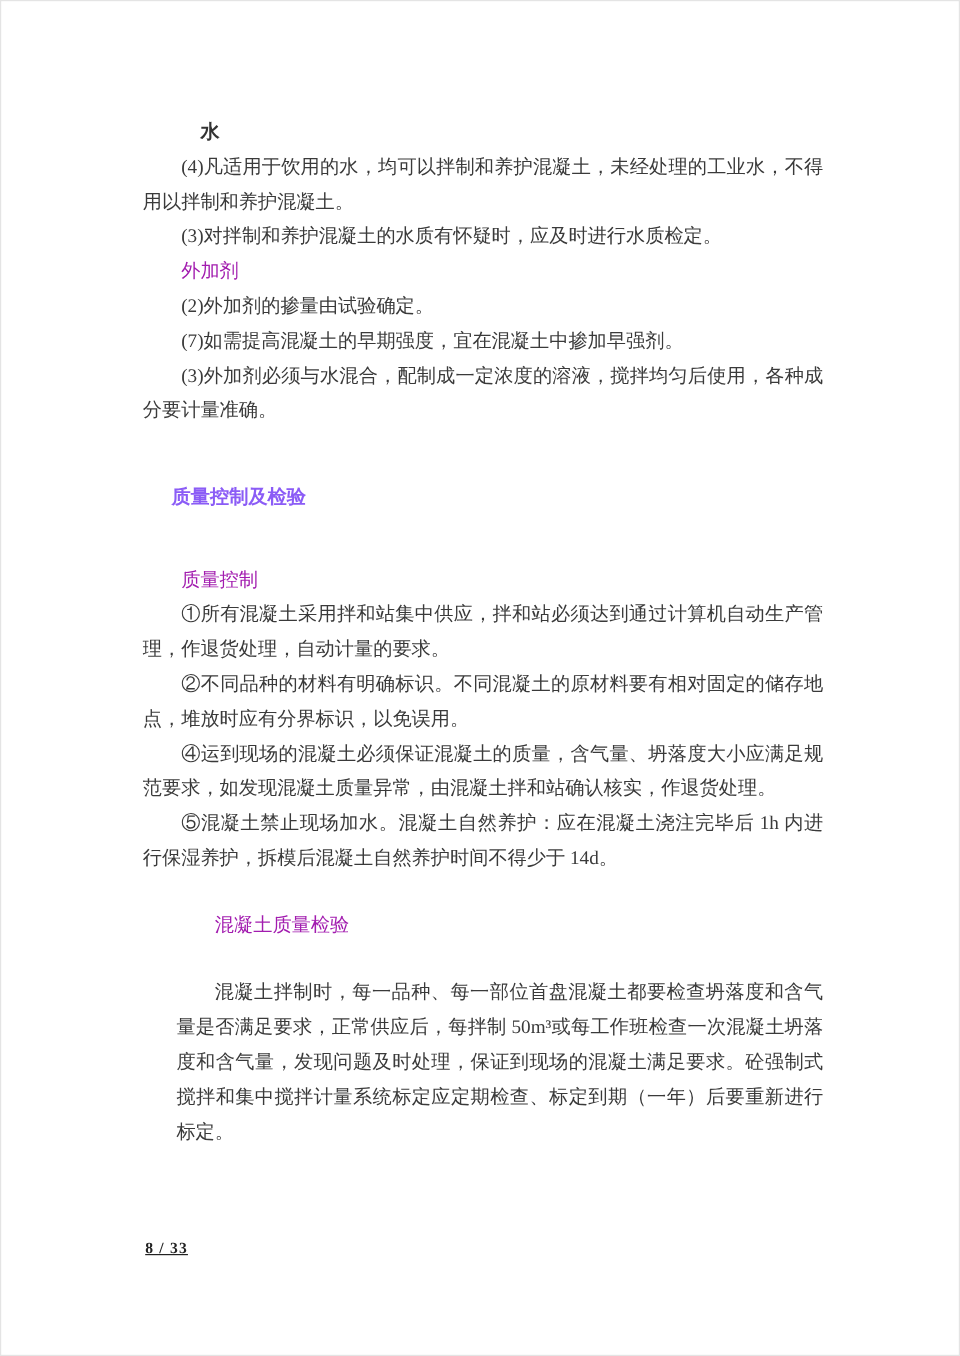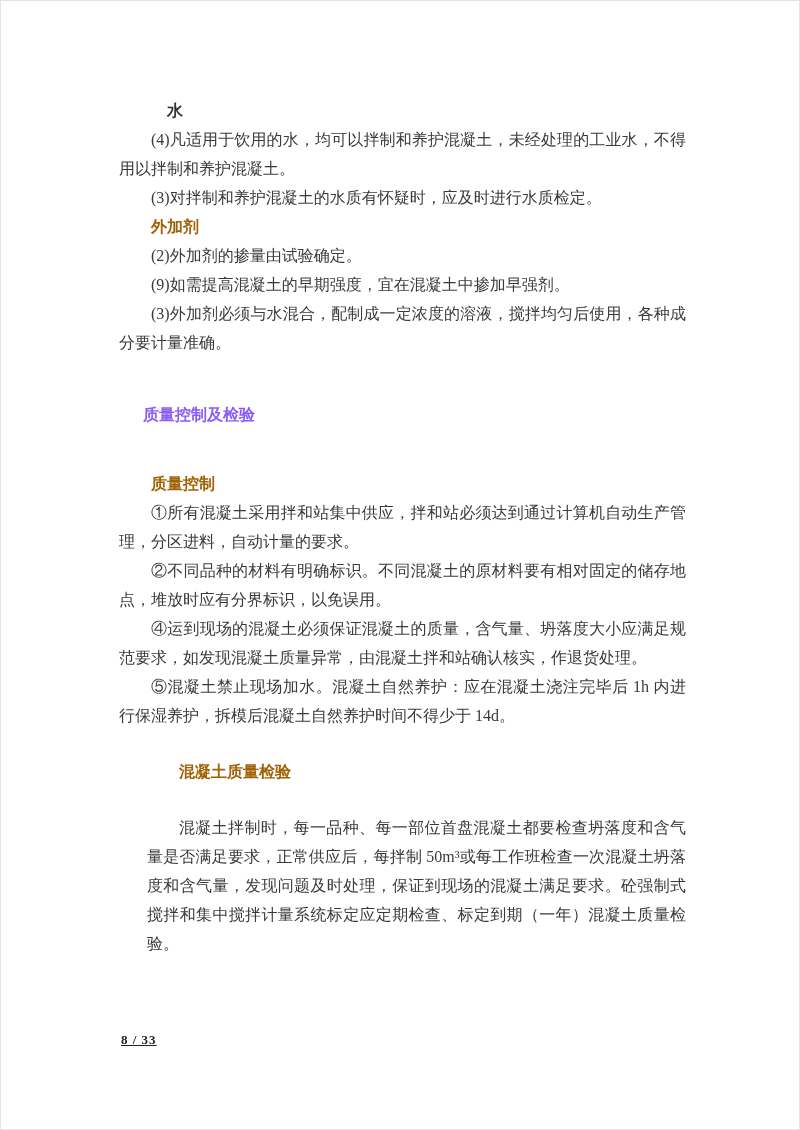--- a/index.html
+++ b/index.html
@@ -33,23 +33,23 @@
     text-indent: 32px;
   }
   .h-water {
     margin: 0;
     font-weight: bold;
     text-indent: 48px;
     color: #333333;
   }
   .h-sub {
     margin: 0;
-    font-weight: bold;
+    font-weight: normal;
     text-indent: 32px;
-    color: #a16207;
+    color: #a21caf;
   }
   .h-section {
     margin: 43px 0 0 0;
     font-weight: bold;
     text-indent: 24px;
     color: #8b5cf6;
   }
   .mt-24 { margin-top: 40px; }
   .mt-27 { margin-top: 27px; margin-left: 28px; }
   .page-footer {
@@ -73,37 +73,37 @@
 
     <p class="para">(4)凡适用于饮用的水，均可以拌制和养护混凝土，未经处理的工业水，不得用以拌制和养护混凝土。</p>
 
 
     <p class="para">(3)对拌制和养护混凝土的水质有怀疑时，应及时进行水质检定。</p>
 
     <p class="h-sub">外加剂</p>
 
     <p class="para">(2)外加剂的掺量由试验确定。</p>
 
-    <p class="para">(9)如需提高混凝土的早期强度，宜在混凝土中掺加早强剂。</p>
+    <p class="para">(7)如需提高混凝土的早期强度，宜在混凝土中掺加早强剂。</p>
 
     <p class="para">(3)外加剂必须与水混合，配制成一定浓度的溶液，搅拌均匀后使用，各种成分要计量准确。</p>
 
     <p class="h-section">质量控制及检验</p>
 
     <p class="h-sub mt-24">质量控制</p>
 
-    <p class="para">①所有混凝土采用拌和站集中供应，拌和站必须达到通过计算机自动生产管理，分区进料，自动计量的要求。</p>
+    <p class="para">①所有混凝土采用拌和站集中供应，拌和站必须达到通过计算机自动生产管理，作退货处理，自动计量的要求。</p>
 
     <p class="para">②不同品种的材料有明确标识。不同混凝土的原材料要有相对固定的储存地点，堆放时应有分界标识，以免误用。</p>
 
 
     <p class="para">④运到现场的混凝土必须保证混凝土的质量，含气量、坍落度大小应满足规范要求，如发现混凝土质量异常，由混凝土拌和站确认核实，作退货处理。</p>
 
     <p class="para">⑤混凝土禁止现场加水。混凝土自然养护：应在混凝土浇注完毕后 1h 内进行保湿养护，拆模后混凝土自然养护时间不得少于 14d。</p>
 
     <p class="h-sub mt-27">混凝土质量检验</p>
 
-    <p class="para mt-27">混凝土拌制时，每一品种、每一部位首盘混凝土都要检查坍落度和含气量是否满足要求，正常供应后，每拌制 50m³或每工作班检查一次混凝土坍落度和含气量，发现问题及时处理，保证到现场的混凝土满足要求。砼强制式搅拌和集中搅拌计量系统标定应定期检查、标定到期（一年）混凝土质量检验。</p>
+    <p class="para mt-27">混凝土拌制时，每一品种、每一部位首盘混凝土都要检查坍落度和含气量是否满足要求，正常供应后，每拌制 50m³或每工作班检查一次混凝土坍落度和含气量，发现问题及时处理，保证到现场的混凝土满足要求。砼强制式搅拌和集中搅拌计量系统标定应定期检查、标定到期（一年）后要重新进行标定。</p>
 
   </div>
 
   <div class="page-footer">8 / 33</div>
 </div>
 
 </body></html>

